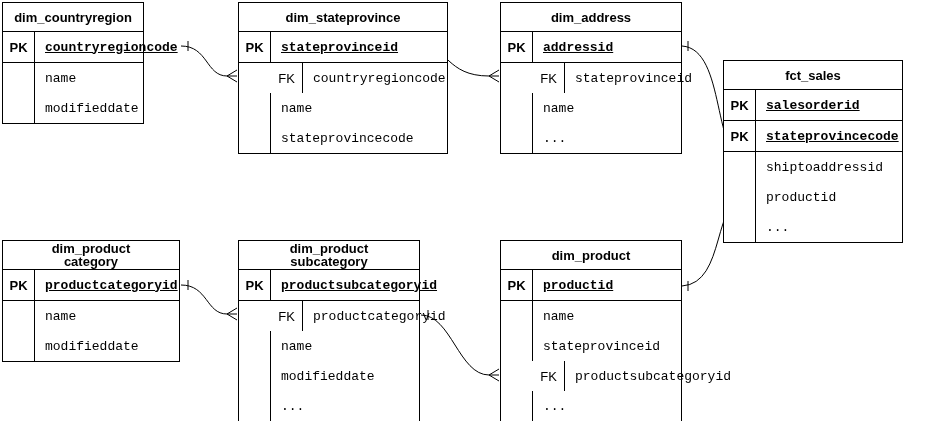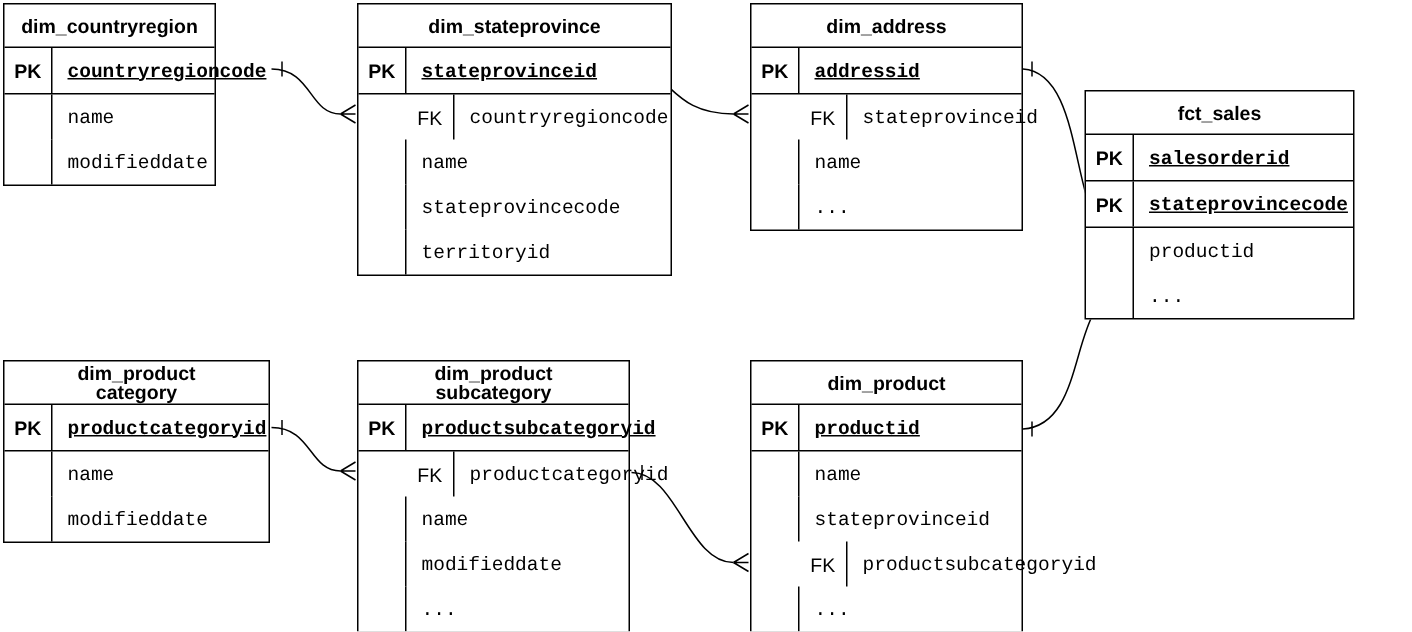--- a/index.html
+++ b/index.html
@@ -149,24 +149,20 @@
         <div class="erd-field">countryregioncode</div>
       </div>
       <div class="erd-row">
         <div class="erd-key"></div>
         <div class="erd-field">name</div>
       </div>
       <div class="erd-row">
         <div class="erd-key"></div>
         <div class="erd-field">stateprovincecode</div>
       </div>
-      <div class="erd-row">
-        <div class="erd-key"></div>
-        <div class="erd-field">territoryid</div>
-      </div>
     </div>
 
   <div class="erd-table" id="t-address">
     <div class="erd-title">
         <span>dim_address</span>
       </div>
   <div class="erd-row key-border">
         <div class="erd-key">PK</div>
         <div class="erd-field pk">addressid</div>
       </div>
@@ -188,20 +184,24 @@
     <div class="erd-title">
         <span>fct_sales</span>
       </div>
   <div class="erd-row key-border">
         <div class="erd-key">PK</div>
         <div class="erd-field pk">salesorderid</div>
       </div>
       <div class="erd-row key-border">
         <div class="erd-key">PK</div>
         <div class="erd-field pk">stateprovincecode</div>
+      </div>
+      <div class="erd-row">
+        <div class="erd-key"></div>
+        <div class="erd-field">shiptoaddressid</div>
       </div>
       <div class="erd-row">
         <div class="erd-key"></div>
         <div class="erd-field">productid</div>
       </div>
       <div class="erd-row">
         <div class="erd-key"></div>
         <div class="erd-field">...</div>
       </div>
     </div>

